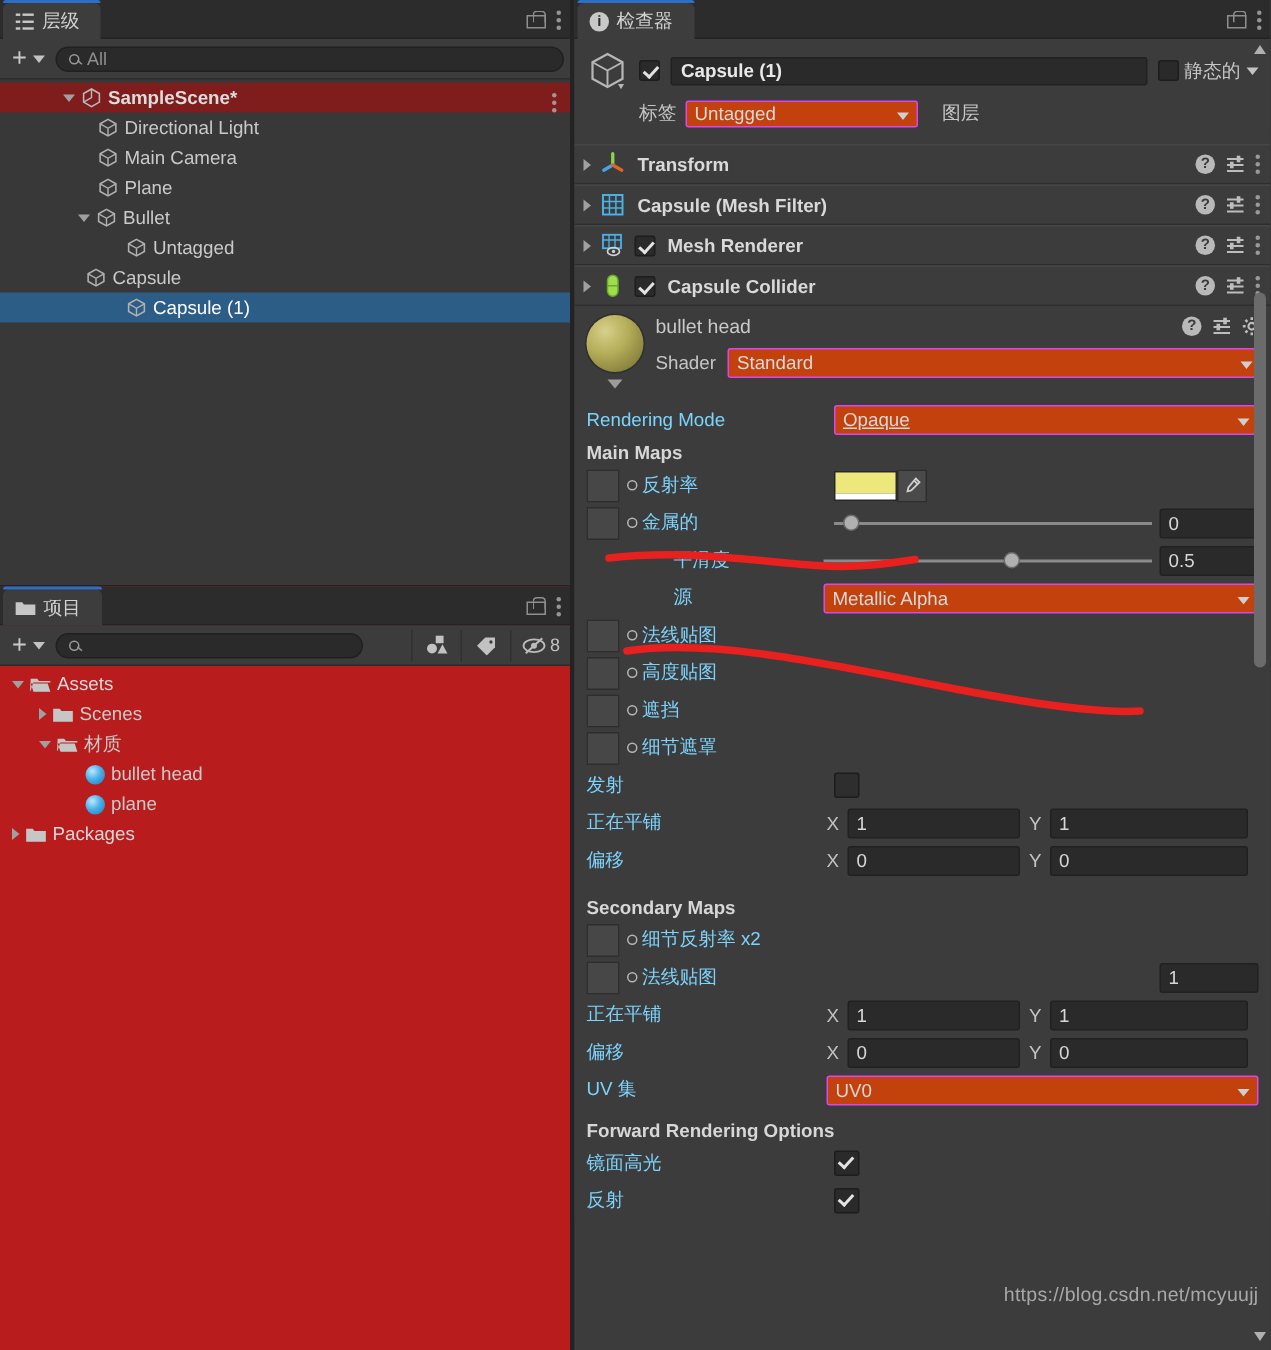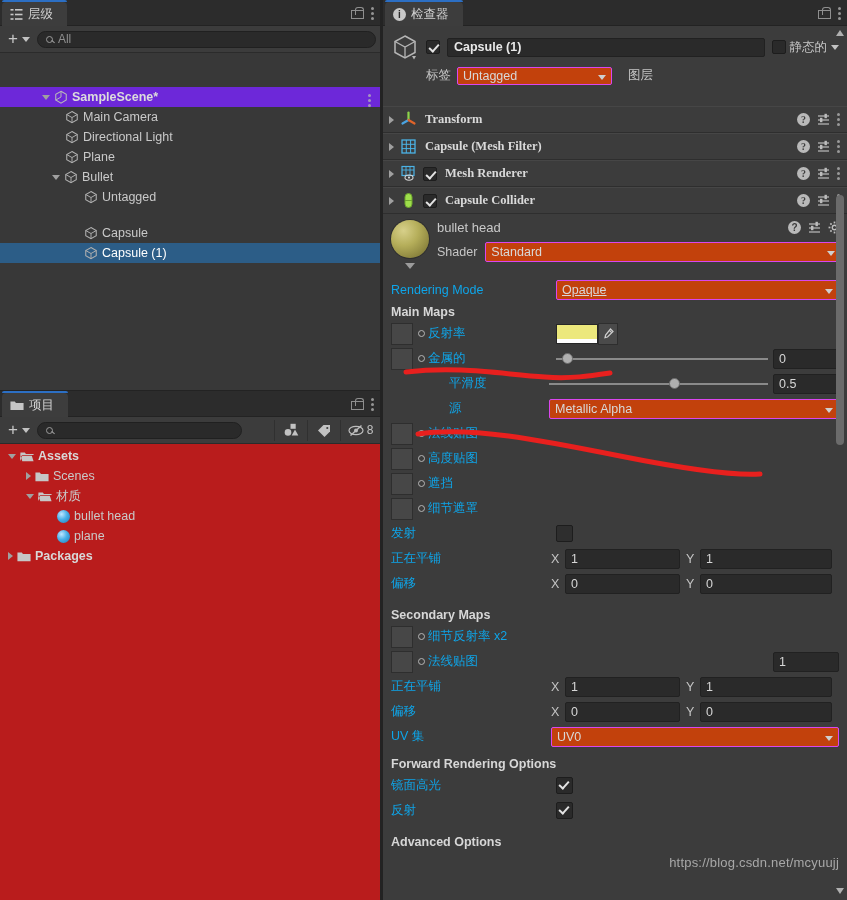--- a/index.html
+++ b/index.html
@@ -71,21 +71,21 @@
     background:#9a9a9a; transform: rotate(40deg);
   }
 
   
   #hier { left:0; top:0; width:380px; height:388px; background:#383838; }
   .tree { position:absolute; left:0; right:0; top:55px; bottom:0; overflow:hidden; }
   .trow {
     height: 20px; display:flex; align-items:center; gap:4px;
     font-size: 12.5px; color:#c9c9c9; position:relative; white-space:nowrap;
   }
-  .trow.scene { background:#6d28d9; font-weight:bold; color:#dcdcdc;margin-top:32px; }
+  .trow.scene { background:#7f1d1d; font-weight:bold; color:#dcdcdc; }
   .trow.selected { background:#2c5d87; color:#ffffff; }
   .tw { width:0;height:0;border-left:4.5px solid transparent;border-right:4.5px solid transparent;
         border-top:5.5px solid #a0a0a0; flex:none; }
   .tw.closed { border:none; width:0;height:0;border-top:4.5px solid transparent;
         border-bottom:4.5px solid transparent;border-left:5.5px solid #a0a0a0; }
   .tw-sp { width:9px; flex:none; }
   .cube-ic { width:14px; height:14px; flex:none; }
   .unity-ic { width:14px; height:14px; flex:none; }
   .trow .kebab { position:absolute; right:8px; top:7px; }
 
@@ -94,21 +94,21 @@
           border-top:1px solid #232323; }
   .projtools { display:flex; align-items:center; }
   .tool-ic-btn {
     width:33px; height:21px; display:flex; align-items:center; justify-content:center;
     border-left:1px solid #303030; position:relative;
   }
   .folder-ic { width:14px; height:11px; flex:none; }
   .mat-ic { width:13px; height:13px; border-radius:50%; flex:none;
             background: radial-gradient(circle at 35% 32%, #bfe6ff 0%, #49b0e8 45%, #1d79b8 100%); }
   .prow { height:20px; display:flex; align-items:center; gap:4px; font-size:12.5px; color:#c9c9c9; }
-  .prow.bold { font-weight: bold; color:#d8d8d8;text-align:right; }
+  .prow.bold { font-weight: normal; color:#d8d8d8;text-align:right; }
 
   
   #insp { left:383px; top:0; width:464px; height:900px; background:#3c3c3c; }
   #insp .tabbar { background:#2c2c2c; }
   .insp-body { position:absolute; left:0; right:0; top:27px; bottom:0; overflow:hidden; }
 
   .obj-header { padding:6px 8px 5px 8px; background:#3c3c3c; }
   .oh-r1 { display:flex; align-items:center; gap:7px; }
   .go-ic { width:28px; height:28px; position:relative; flex:none; }
   .chk {
@@ -156,21 +156,21 @@
   .mat-prev {
     width:38px;height:38px;border-radius:50%;flex:none;
     background: radial-gradient(circle at 33% 28%, #d7d08a 0%, #b5ae5a 40%, #70692c 100%);
     box-shadow: 0 0 0 1px #2f2f2f;
   }
   .mat-name { color:#c9c9c9; font-size:13px; }
   .shader-row { display:flex; align-items:center; gap:8px; margin-top:7px; }
 
   .prop-area { padding: 8px 8px 0 8px; }
   .prow2 { display:flex; align-items:center; height:25px; }
-  .prow2 .plabel { color:#0ea5e9; font-size:12.5px; }
+  .prow2 .plabel { color:#7dd3fc; font-size:12.5px; }
   .texslot {
     width:22px; height:22px; background:#474747; border:1px solid #2e2e2e; flex:none;
   }
   .radio-dot {
     width:7px;height:7px;border-radius:50%;border:1.4px solid #b5b5b5; flex:none;
     margin:0 3px 0 5px;
   }
   .section-h { font-weight:bold; color:#d7d7d7; font-size:12.5px; margin:3px 0 2px 0; }
   .colorswatch {
     width:42px;height:20px;border:1px solid #272727; position:relative; flex:none;
@@ -268,29 +268,29 @@
             <i></i>
           </span>
       </div>
       <div id="hier-items">
           <div class="trow" style="padding-left: 52px;">
             <span class="tw-sp"></span>
             <svg class="cube-ic" viewBox="0 0 16 16">
               <path d="M8 1.8 L14 5.2 L14 11 L8 14.4 L2 11 L2 5.2 Z" fill="none" stroke="#b0b0b0" stroke-width="1.2"></path>
               <path d="M2 5.2 L8 8.6 L14 5.2 M8 8.6 L8 14.4" fill="none" stroke="#b0b0b0" stroke-width="1.1"></path>
             </svg>
-            <span>Main Camera</span>
+            <span>Directional Light</span>
           </div>
           <div class="trow" style="padding-left: 52px;">
             <span class="tw-sp"></span>
             <svg class="cube-ic" viewBox="0 0 16 16">
               <path d="M8 1.8 L14 5.2 L14 11 L8 14.4 L2 11 L2 5.2 Z" fill="none" stroke="#b0b0b0" stroke-width="1.2"></path>
               <path d="M2 5.2 L8 8.6 L14 5.2 M8 8.6 L8 14.4" fill="none" stroke="#b0b0b0" stroke-width="1.1"></path>
             </svg>
-            <span>Directional Light</span>
+            <span>Main Camera</span>
           </div>
           <div class="trow" style="padding-left: 52px;">
             <span class="tw-sp"></span>
             <svg class="cube-ic" viewBox="0 0 16 16">
               <path d="M8 1.8 L14 5.2 L14 11 L8 14.4 L2 11 L2 5.2 Z" fill="none" stroke="#b0b0b0" stroke-width="1.2"></path>
               <path d="M2 5.2 L8 8.6 L14 5.2 M8 8.6 L8 14.4" fill="none" stroke="#b0b0b0" stroke-width="1.1"></path>
             </svg>
             <span>Plane</span>
           </div>
           <div class="trow" style="padding-left: 52px;">
@@ -302,21 +302,21 @@
             <span>Bullet</span>
           </div>
           <div class="trow" style="padding-left: 71px;">
             <span class="tw-sp"></span>
             <svg class="cube-ic" viewBox="0 0 16 16">
               <path d="M8 1.8 L14 5.2 L14 11 L8 14.4 L2 11 L2 5.2 Z" fill="none" stroke="#b0b0b0" stroke-width="1.2"></path>
               <path d="M2 5.2 L8 8.6 L14 5.2 M8 8.6 L8 14.4" fill="none" stroke="#b0b0b0" stroke-width="1.1"></path>
             </svg>
             <span>Untagged</span>
           </div>
-          <div class="trow" style="padding-left: 71px; margin-top: 16px;">
+          <div class="trow" style="padding-left: 44px;">
             <span class="tw-sp"></span>
             <svg class="cube-ic" viewBox="0 0 16 16">
               <path d="M8 1.8 L14 5.2 L14 11 L8 14.4 L2 11 L2 5.2 Z" fill="none" stroke="#b0b0b0" stroke-width="1.2"></path>
               <path d="M2 5.2 L8 8.6 L14 5.2 M8 8.6 L8 14.4" fill="none" stroke="#b0b0b0" stroke-width="1.1"></path>
             </svg>
             <span>Capsule</span>
           </div>
           <div class="trow selected" style="padding-left: 71px;">
             <span class="tw-sp"></span>
             <svg class="cube-ic" viewBox="0 0 16 16">
@@ -467,21 +467,21 @@
         <div class="oh-r2">
           <span class="lbl">标签</span>
           <span class="dd" style="width:155px;">
             <span>Untagged</span>
             <span class="ar"></span>
           </span>
           <span class="lbl" style="margin-left:10px;">图层</span>
         </div>
       </div>
 
-      <div id="comp-list" style="margin-top:16px;font-family:Liberation Serif, serif;">
+      <div id="comp-list" style="margin-top:6px;">
           <div class="comp-row">
             <span class="tw closed"></span>
             <svg width="17" height="17" viewBox="0 0 17 17">
               <line x1="8.5" y1="9" x2="8.5" y2="1.5" stroke="#8cd44a" stroke-width="2.2" stroke-linecap="round"></line>
               <line x1="8.5" y1="9" x2="2.5" y2="12.5" stroke="#4aa3e0" stroke-width="2.2" stroke-linecap="round"></line>
               <line x1="8.5" y1="9" x2="14.5" y2="12.5" stroke="#e0642a" stroke-width="2.2" stroke-linecap="round"></line>
             </svg>
             <span class="ctitle">Transform</span>
             <span class="comp-right">
               <span class="q-ic">?</span>
@@ -787,21 +787,20 @@
 
           <div class="prow2">
             <span class="plabel" style="width:165px;">镜面高光</span>
             <span class="chk on" style="width:17px;height:17px;"></span>
           </div>
           <div class="prow2">
             <span class="plabel" style="width:165px;">反射</span>
             <span class="chk on" style="width:17px;height:17px;"></span>
           </div>
 
-          <div class="section-h" style="margin-top:12px;">Advanced Options</div>
         </div>
       </div>
     </div>
 
     <div class="vscroll">
       <span class="arr up"></span>
       <span class="thumb"></span>
       <span class="arr dn"></span>
     </div>
 

